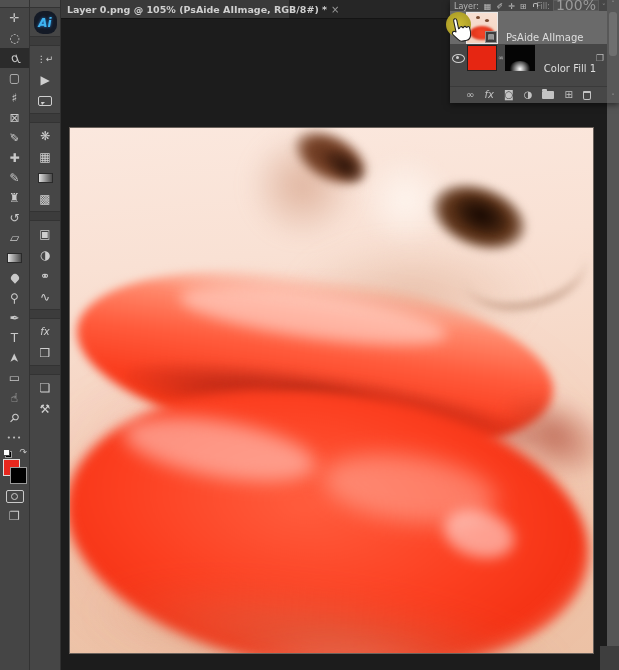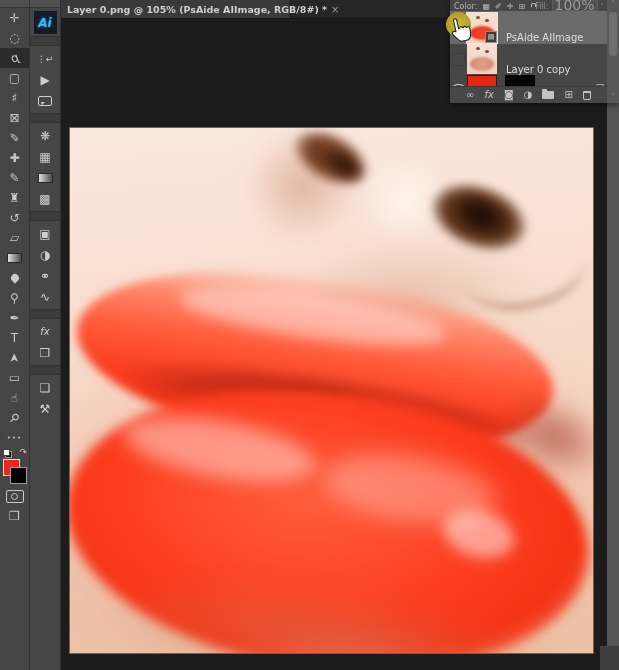--- a/index.html
+++ b/index.html
@@ -27,21 +27,21 @@
   .swap{position:absolute;right:2px;top:-1px;font-size:9px;color:#c9c9c9;}
   .fg{position:absolute;left:3px;top:11px;width:15px;height:15px;border:1px solid #dedede;}
   .bgc{position:absolute;left:10px;top:19px;width:15px;height:15px;background:#000;border:1px solid #9a9a9a;}
   .sh-qm{width:16px;height:11px;border:1px solid #c9c9c9;border-radius:2px;display:flex;align-items:center;justify-content:center;}
   .sh-qm i{width:5px;height:5px;border:1px solid #c9c9c9;border-radius:50%;}
 
   
   .col2{position:absolute;left:30px;top:0;width:30px;height:670px;background:#464646;border-right:1px solid #303030;}
   .p-item{width:30px;height:21px;display:flex;align-items:center;justify-content:center;color:#cfcfcf;font-size:12px;}
   .p-sep{height:8px;background:#3c3c3c;border-top:1px solid #333;border-bottom:1px solid #333;margin:2px 0;}
-  .ai-logo{width:23px;height:23px;margin:3px auto 2px;background:#141a26;border-radius:0;
+  .ai-logo{width:23px;height:23px;margin:3px auto 2px;background:#141a26;border-radius:9px;
            display:flex;align-items:center;justify-content:center;color:#3fb6f2;font-weight:bold;
            font-size:12px;font-style:italic;text-shadow:0 0 3px #2a7fd4;}
   .fx-t{font-style:italic;font-size:10px;}
   .sh-bubble{width:12px;height:8px;border:1px solid #cfcfcf;border-radius:2px;position:relative;}
   .sh-bubble:after{content:"";position:absolute;left:2px;bottom:-3px;border:3px solid transparent;border-top-color:#cfcfcf;border-left-width:1px;}
 
   
   .main{position:absolute;left:61px;top:0;right:0;bottom:0;border-radius:23px;}
   .tabbar{position:absolute;left:0;top:0;right:0;height:18px;background:#262626;border-bottom:1px solid #141414;}
   .tab{position:absolute;left:0;top:0;height:18px;width:228px;background:#3a3a3a;display:flex;align-items:center;
@@ -333,21 +333,21 @@
         <div class="ph-ushadow"></div>
         <div class="ph-chin"></div>
       </div>
     </div>
     <div class="right-strip"></div>
     <div class="corner"></div>
   </div>
 
   <div class="lpanel">
     <div class="lockbar">
-      <span class="lbl">Color:</span>
+      <span class="lbl">Layer:</span>
       <span class="lic">▦</span>
       <span class="lic">✐</span>
       <span class="lic">✛</span>
       <span class="lic">⊞</span>
       <span class="sh-lock"></span>
       <span class="fillgrp">
         <span class="flbl">Fill:</span>
         <span class="fillbox">100%</span>
         <span class="fillchev">˅</span>
       </span>
@@ -355,30 +355,20 @@
     <div class="lrows">
       <div class="lrow r1">
         <span class="gut"></span>
         <span class="thumb tsel">
           <span class="tn"></span>
           <span class="tl tl-red"></span>
           <span class="badge">▤</span>
         </span>
         <span class="lname">PsAide AIImage</span>
       </div>
-      <div class="lrow">
-        <span class="gut">
-            <span class="vis-empty"></span>
-          </span>
-        <span class="thumb">
-          <span class="tn"></span>
-          <span class="tl tl-nude"></span>
-        </span>
-        <span class="lname">Layer 0 copy</span>
-      </div>
       <div class="lrow r3">
         <span class="gut">
             <span class="sh-eye"></span>
           </span>
         <span class="fillthumb"></span>
         <span class="linkg">∞</span>
         <span class="maskthumb"></span>
         <span class="lname">Color Fill 1</span>
         <span class="rowbadge">❐</span>
       </div>

